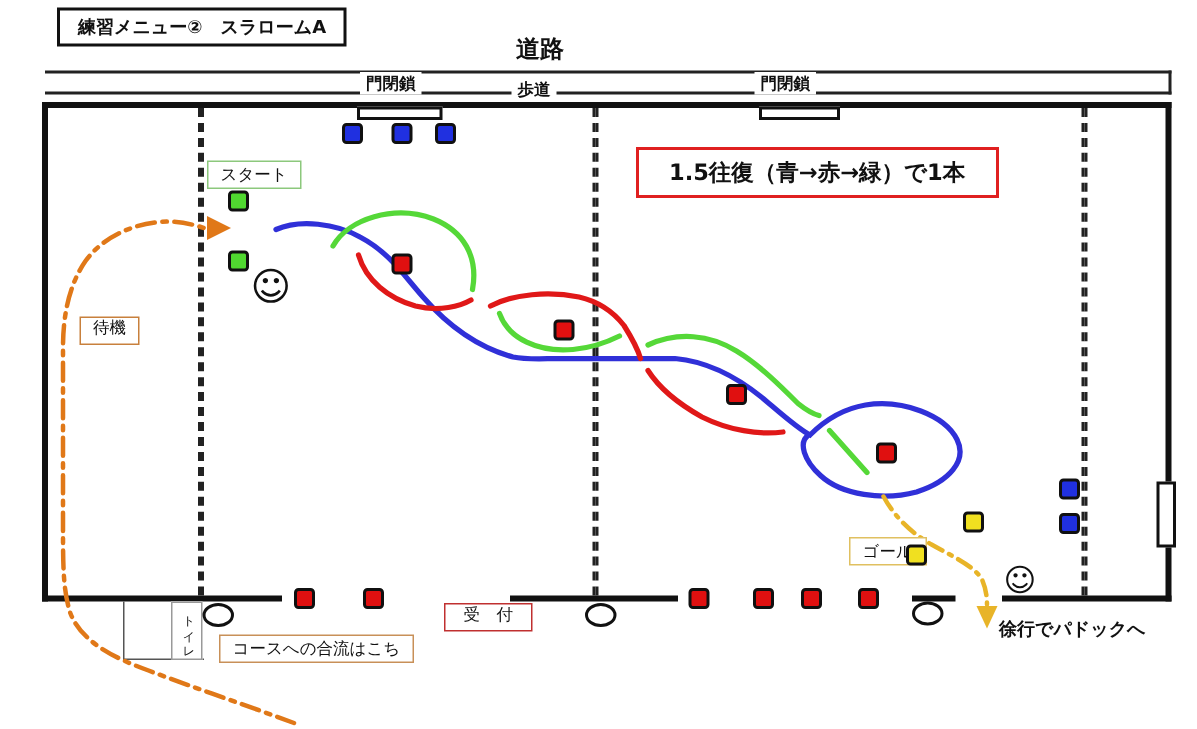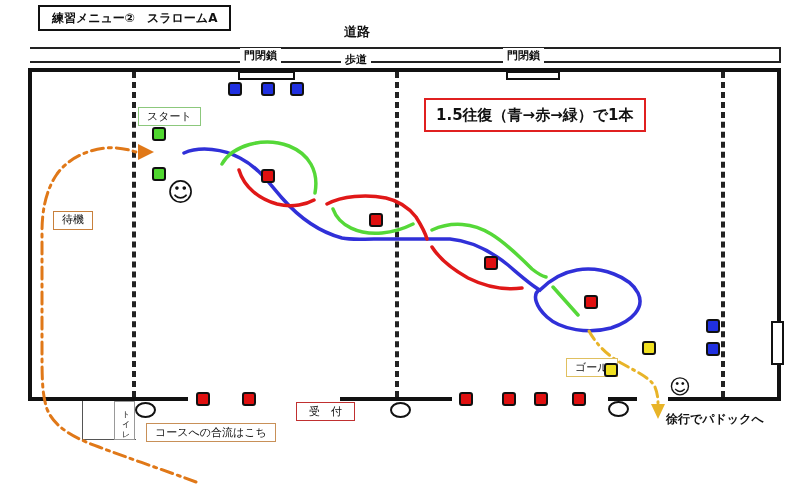--- a/index.html
+++ b/index.html
@@ -9,27 +9,27 @@
   .wall{position:absolute;background:#111;z-index:1;}
   .thinline{position:absolute;background:#222;z-index:1;}
   .fence{position:absolute;width:4px;box-sizing:border-box;border-left:2px dashed #222;
          border-right:2px dashed #222;z-index:1;}
   .gatebar{position:absolute;background:#fff;border:2px solid #111;z-index:2;}
   
   .lblbox{position:absolute;background:#fff;font-size:11px;line-height:1.2;
           padding:2px 8px;white-space:nowrap;z-index:4;}
   .plain{position:absolute;background:#fff;white-space:nowrap;z-index:4;}
   #title-box{left:6px;top:5px;border:2px solid #111;font-weight:bold;font-size:12px;padding:4px 12px;margin-left:32px;}
-  #note-box{left:424px;top:98px;border:2px solid #e02020;font-weight:bold;font-size:15px;padding:6px 10px;}
+  #note-box{left:424px;top:98px;border:2px solid #e02020;font-weight:bold;font-size:15px;padding:6px 20px;}
   #start-box{left:138px;top:107px;border:1.5px solid #8cc87c;}
   #wait-box{left:53px;top:211px;border:1.5px solid #c8803c;font-family:Liberation Mono, monospace;}
   #goal-box{left:566px;top:358px;border:1.5px solid #e0c060;}
-  #reception-box{left:296px;top:402px;border:1.5px solid #c03030;padding:2px 12px;}
+  #reception-box{left:296px;top:402px;border:1.5px solid #c03030;padding:2px 12px;font-family:Liberation Mono, monospace;}
   #merge-box{left:146px;top:423px;border:1.5px solid #c89058;}
-  #road-label{left:344px;top:23px;font-weight:bold;font-size:13px;background:transparent;font-family:Liberation Serif, serif;}
+  #road-label{left:344px;top:23px;font-weight:bold;font-size:16px;background:transparent;font-family:Liberation Serif, serif;}
   #sidewalk-label{left:341px;top:52px;font-weight:bold;font-size:11px;padding:0 4px;}
   #gate-label-1{left:240px;top:48px;font-weight:bold;font-size:11px;padding:0 4px;}
   #gate-label-2{left:503px;top:48px;font-weight:bold;font-size:11px;padding:0 4px;}
   #paddock-label{left:666px;top:411px;font-weight:bold;font-size:12px;background:transparent;}
   
   #toilet-room{position:absolute;left:82px;top:401px;width:53px;height:38px;
                border-left:1px solid #555;border-bottom:1px solid #555;z-index:2;}
   #toilet-label{position:absolute;left:114px;top:401px;width:19px;height:37px;background:#fff;
                 border:1px solid #999;writing-mode:vertical-rl;font-size:8px;letter-spacing:1px;
                 display:flex;align-items:center;justify-content:center;z-index:3;}

